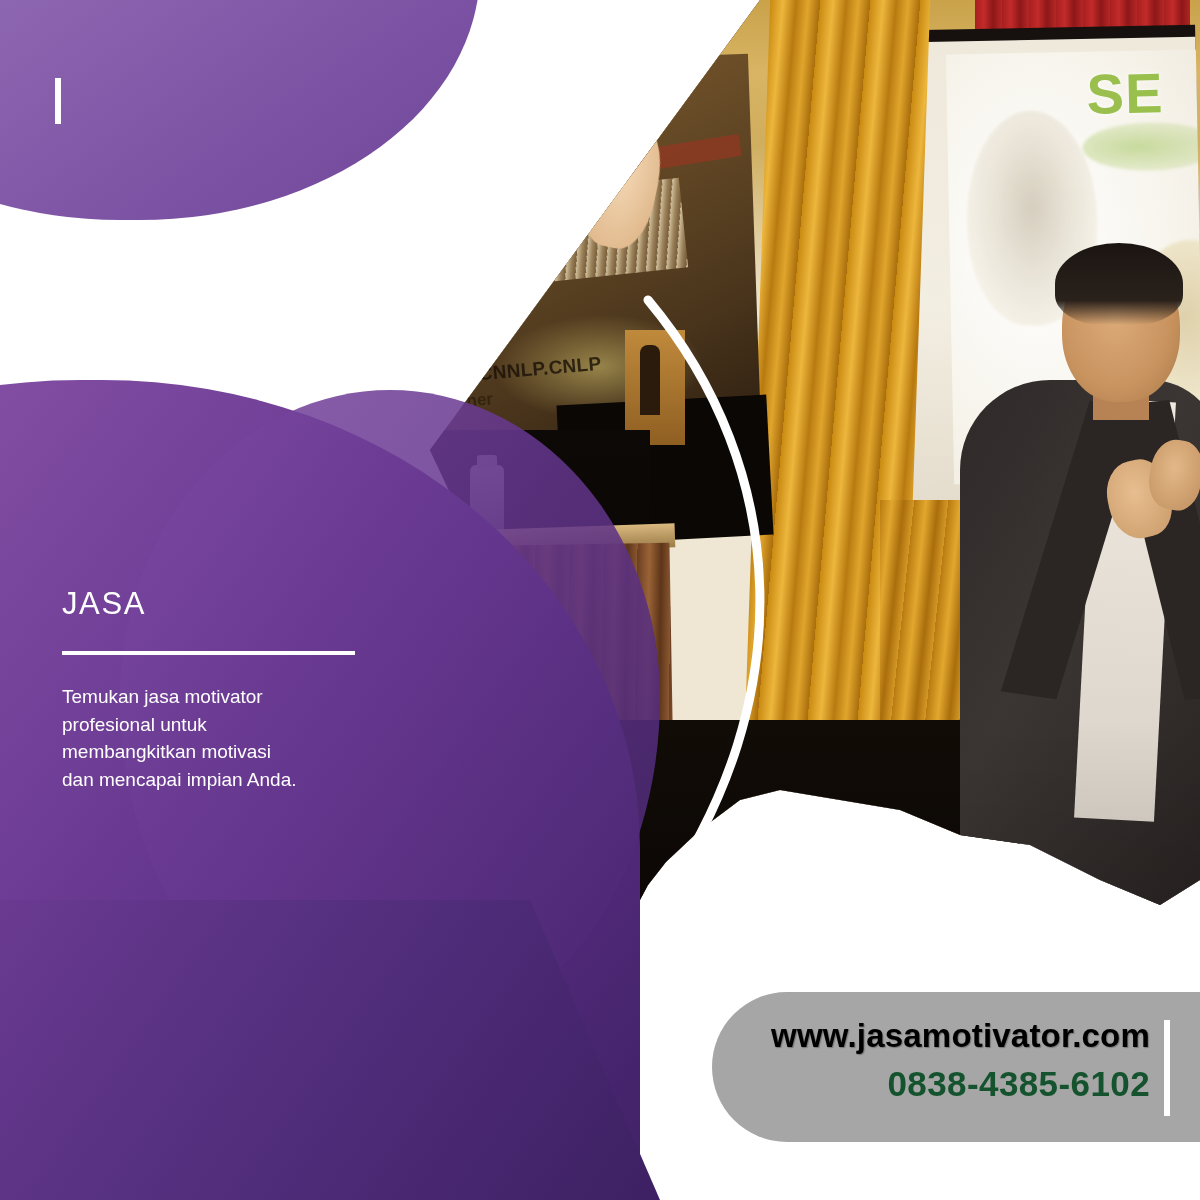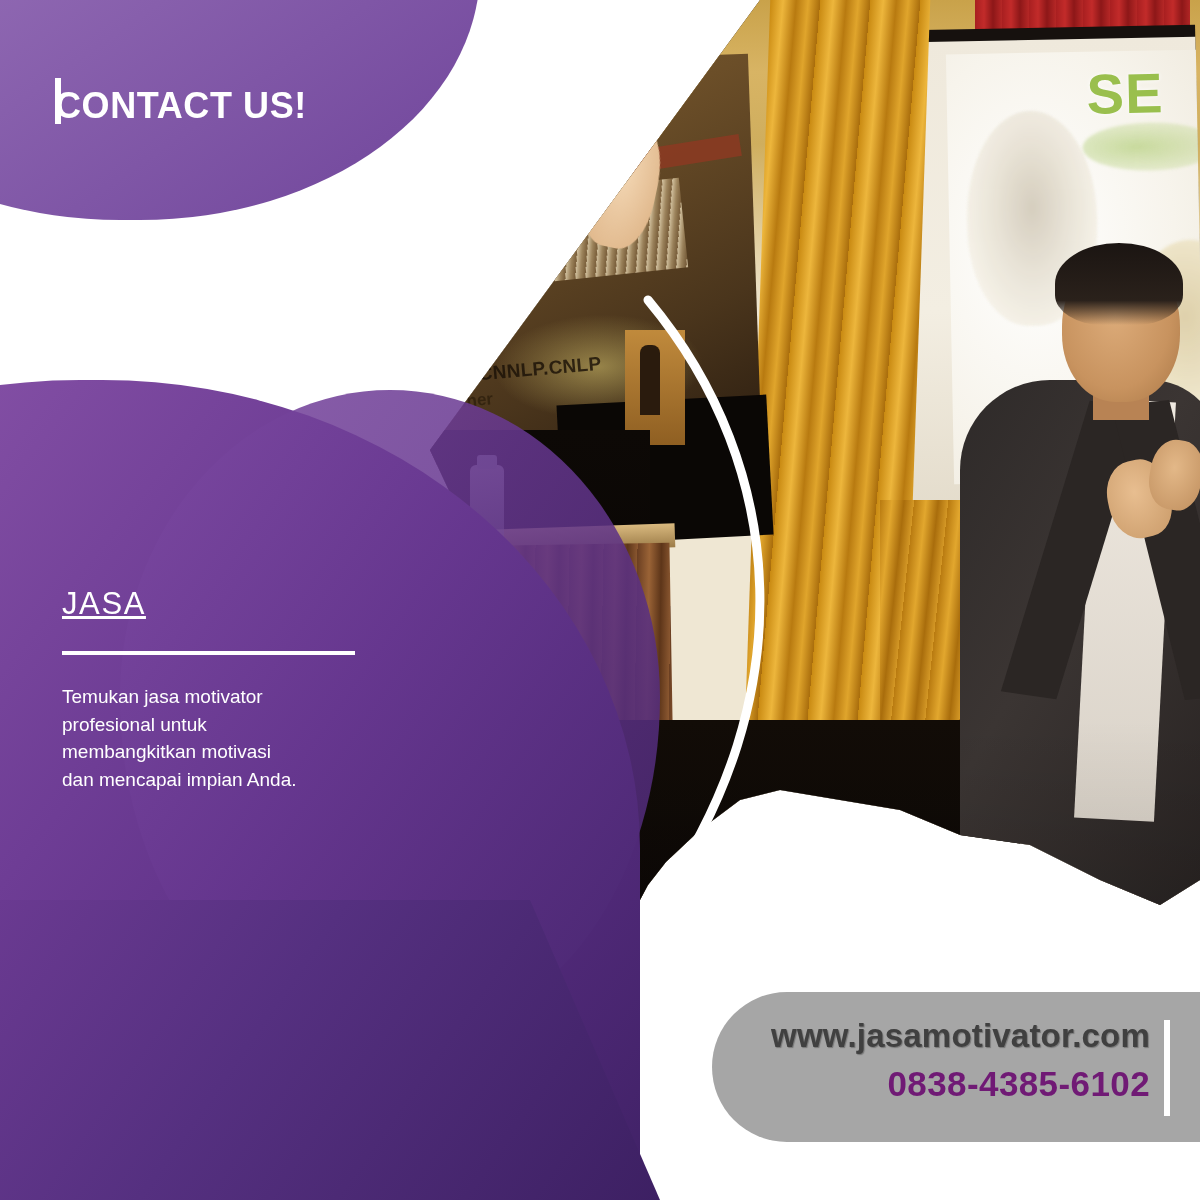--- a/index.html
+++ b/index.html
@@ -364,21 +364,20 @@
     left: 62px; top: 588px;
     width: 420px;
     color: #ffffff;
   }
   .copy-eyebrow {
     font-size: 31px;
     font-weight: 400;
     letter-spacing: 1.6px;
     margin: 0 0 12px 0;
     line-height: 1;
-    text-decoration: underline;
   }
   .copy-title {
     font-size: 46px;
     font-weight: bold;
     line-height: 1.08;
     letter-spacing: .2px;
     margin: 0;
     white-space: pre-line;
   }
   .copy-rule {
@@ -401,32 +400,32 @@
     left: 712px; top: 992px;
     width: 488px; height: 150px;
     background: #a6a6a6;
     border-radius: 75px 0 0 75px;
   }
   .contact-site {
     position: absolute;
     left: 18px; top: 25px;
     width: 420px;
     text-align: right;
-    color: #404040;
+    color: #000000;
     font-size: 33px;
     font-weight: bold;
     letter-spacing: .2px;
     text-shadow: 1px 1px 1px rgba(60,60,60,.45);
   }
   .contact-phone {
     position: absolute;
     left: 18px; top: 72px;
     width: 420px;
     text-align: right;
-    color: #701a75;
+    color: #14532d;
     font-size: 35px;
     font-weight: bold;
     letter-spacing: .4px;
   }
   .contact-divider {
     position: absolute;
     left: 452px; top: 28px;
     width: 6px; height: 96px;
     background: #ffffff;
   }
@@ -491,21 +490,20 @@
   <svg class="arc-stroke" viewBox="0 0 1200 1200">
     <path d="M 648 300 C 790 470 800 700 660 900" fill="none" stroke="#ffffff" stroke-width="9" stroke-linecap="round"></path>
   </svg>
 
   <div class="purple-main"></div>
   <div class="purple-veil"></div>
   <div class="purple-wedge"></div>
 
   <div class="badge-contact">
     <span class="badge-bar"></span>
-    <span class="badge-contact-label">CONTACT US!</span>
   </div>
 
   <div class="copy">
     <p class="copy-eyebrow">JASA</p>
     <div class="copy-rule"></div>
     <p class="copy-desc">Temukan jasa motivator
 profesional untuk
 membangkitkan motivasi
 dan mencapai impian Anda.</p>
   </div>

